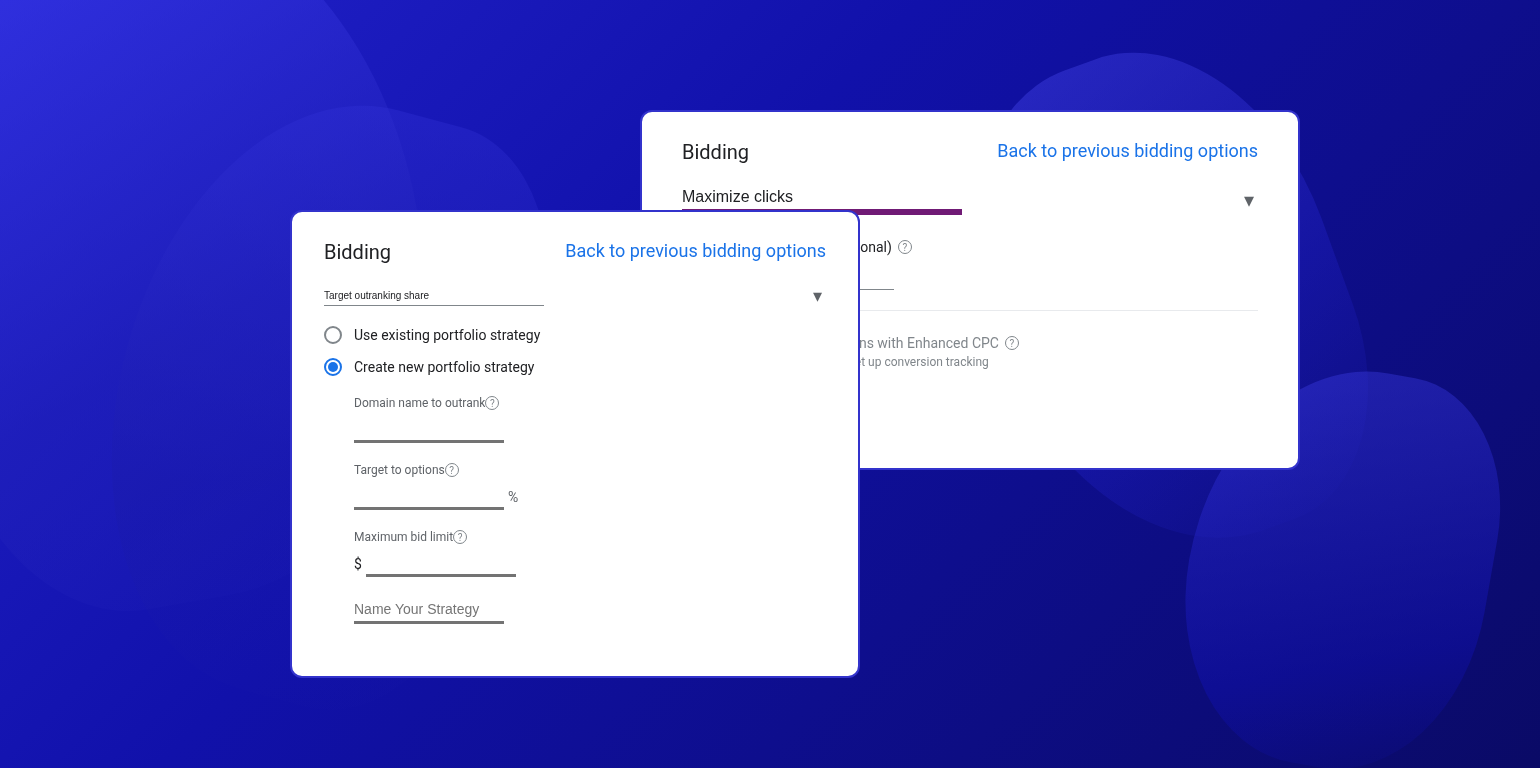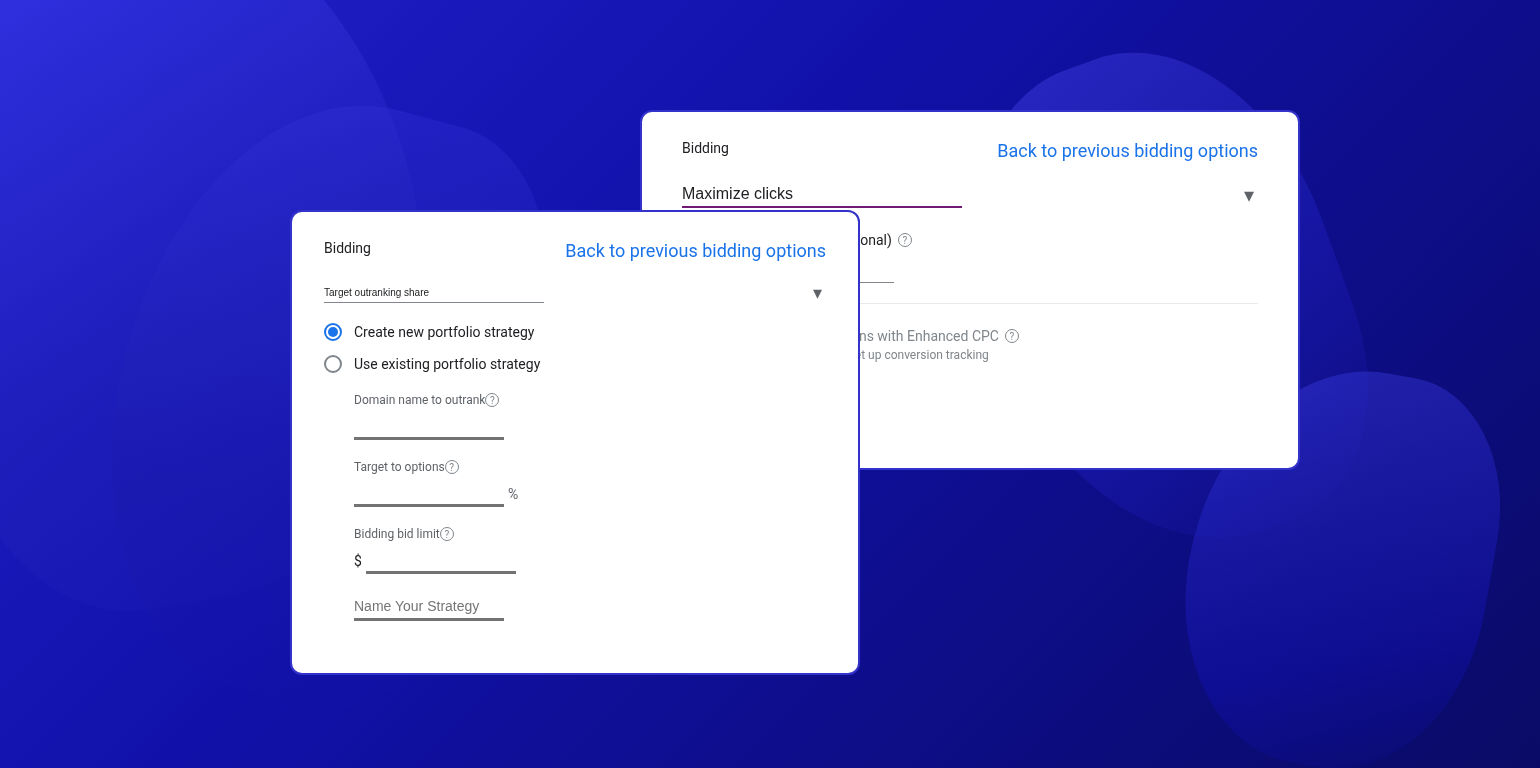--- a/index.html
+++ b/index.html
@@ -109,21 +109,21 @@
     }
 
     .card-header {
       display: flex;
       align-items: flex-start;
       justify-content: space-between;
       margin-bottom: 20px;
     }
 
     .card-title {
-      font-size: 14px;
+      font-size: 20px;
       font-weight: 400;
       color: #202124;
     }
 
     .back-link {
       font-size: 18px;
       color: #1a73e8;
       cursor: pointer;
       text-decoration: none;
       white-space: nowrap;
@@ -263,21 +263,21 @@
     }
 
     .maximize-dropdown-wrapper {
       position: relative;
       margin-bottom: 24px;
     }
 
     .maximize-dropdown {
       width: 280px;
       border: none;
-      border-bottom: 2px solid #701a75;
+      border-bottom: 6px solid #701a75;
       background: transparent;
       font-size: 16px;
       color: #202124;
       padding: 4px 28px 4px 0;
       appearance: none;
       cursor: pointer;
       outline: none;
     }
 
     .maximize-dropdown-arrow {
@@ -440,27 +440,27 @@
         <option>Target CPA</option>
         <option>Target ROAS</option>
         <option>Maximize clicks</option>
       </select>
       <span class="dropdown-arrow">▾</span>
     </div>
 
     <div class="radio-group">
 
       <div class="radio-option">
+        <div class="radio-circle"></div>
+        <span class="radio-label">Use existing portfolio strategy</span>
+      </div>
+
+      <div class="radio-option">
         <div class="radio-circle selected"></div>
         <span class="radio-label">Create new portfolio strategy</span>
-      </div>
-
-      <div class="radio-option">
-        <div class="radio-circle"></div>
-        <span class="radio-label">Use existing portfolio strategy</span>
       </div>
     </div>
 
     <div class="indented-fields">
 
       <div class="field-group">
         <div class="field-label">
           <span>Domain name to outrank</span>
           <span class="help-icon">?</span>
         </div>
@@ -473,21 +473,21 @@
           <span class="help-icon">?</span>
         </div>
         <div class="field-input-wrapper">
           <input class="field-input" type="text" style="">
           <span class="field-suffix">%</span>
         </div>
       </div>
 
       <div class="field-group">
         <div class="field-label">
-          <span>Bidding bid limit</span>
+          <span>Maximum bid limit</span>
           <span class="help-icon">?</span>
         </div>
         <div class="field-input-wrapper">
           <span class="field-prefix">$</span>
           <input class="field-input" type="text" style="">
         </div>
       </div>
 
       <div class="field-group">
         <input class="field-input" type="text" style="width: 150px;" placeholder="Name Your Strategy">

